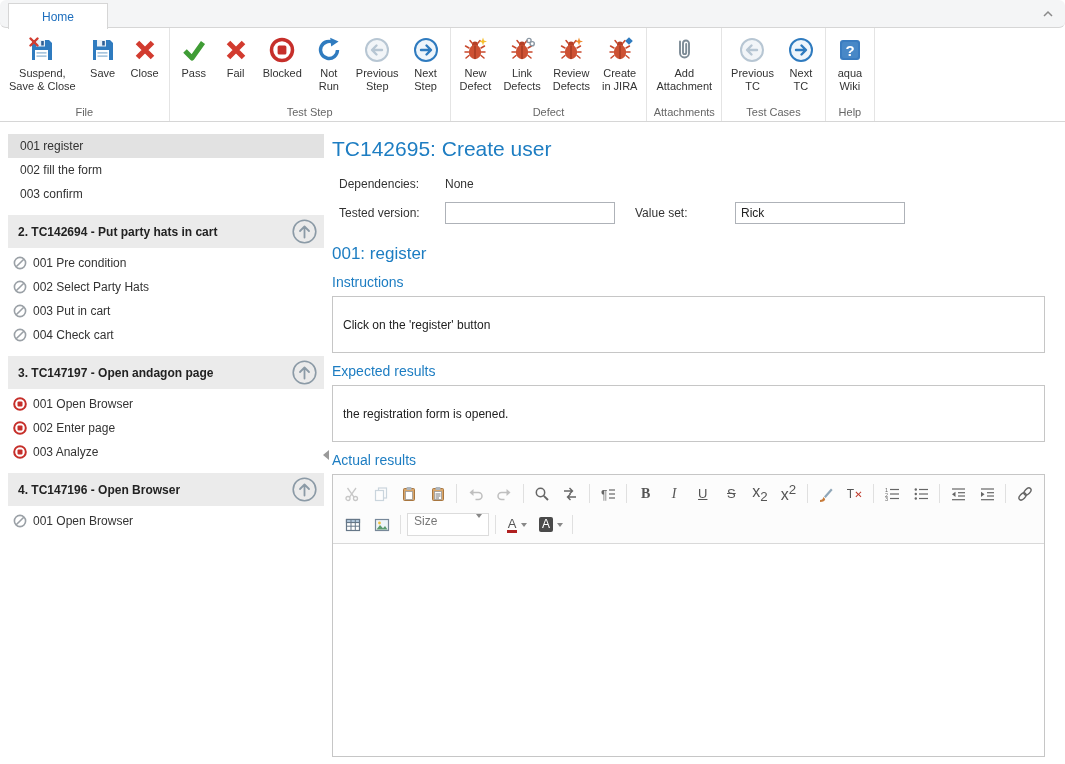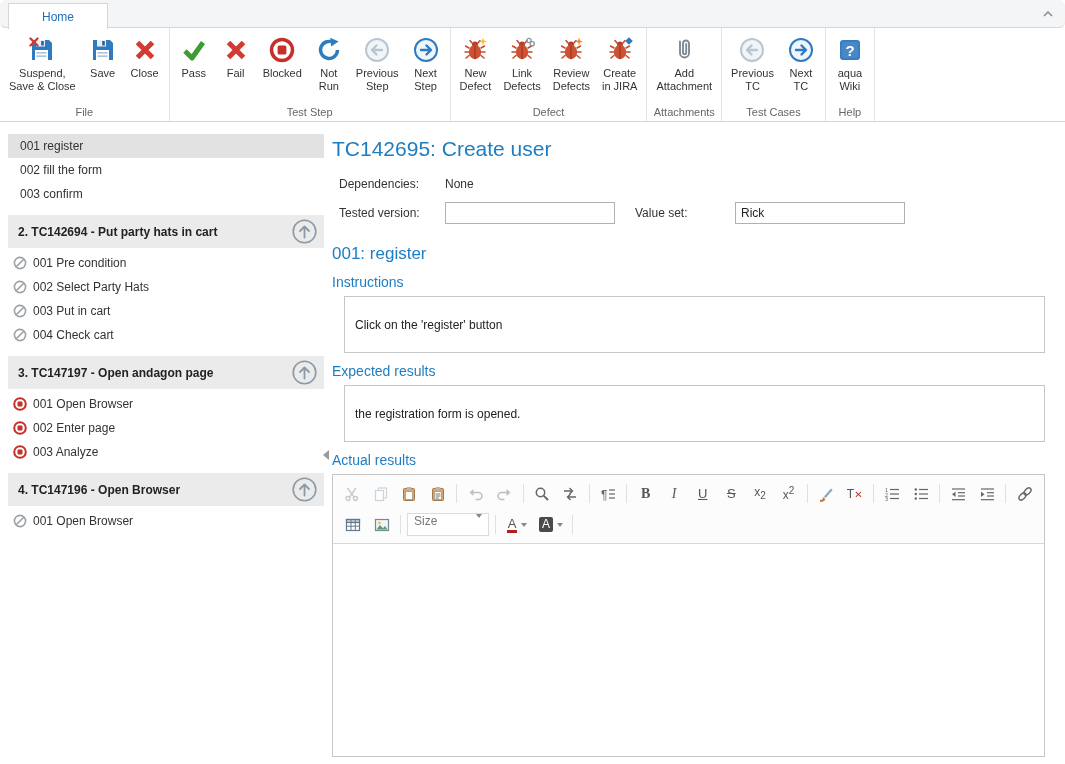--- a/index.html
+++ b/index.html
@@ -34,35 +34,35 @@
   
   .main{position:absolute;top:131px;left:332px;width:713px;bottom:6px;}
   .main-title{font-size:21px;color:#1d7dc2;font-weight:normal;margin:6px 0 16px 0;}
   .frow{display:flex;align-items:center;margin:0 0 11px 0;font-size:12px;}
   .flabel{width:113px;padding-left:7px;color:#333;}
   .flabel2{width:100px;margin-left:20px;padding-left:0;}
   .fvalue{color:#333;}
   .txt{width:170px;height:22px;border:1px solid #aeb2b8;font-size:12px;padding:0 5px;font-family:inherit;color:#222;background:#fff;}
   .step-title{font-size:17px;color:#1d7dc2;font-weight:normal;margin:20px 0 8px 0;}
   .sec-label{font-size:14px;color:#1d7dc2;font-weight:normal;margin:10px 0 6px 0;}
-  .resbox{border:1px solid #c6c6c6;height:57px;display:flex;align-items:center;padding:0 10px;font-size:12px;color:#222;background:#fff;margin-left:12px;}
+  .resbox{border:1px solid #c6c6c6;height:57px;display:flex;align-items:center;padding:0 10px;font-size:12px;color:#222;background:#fff;}
   .splitter-arrow{position:absolute;left:-9px;top:319px;width:0;height:0;border-top:5px solid transparent;border-bottom:5px solid transparent;border-right:6px solid #9a9a9a;cursor:pointer;}
 
   
   .editor{border:1px solid #c6c6c6;margin-top:0;}
   .etoolbar{background:#fcfcfc;border-bottom:1px solid #d9d9d9;padding:3px 5px;}
   .trow{display:flex;align-items:center;height:31px;}
   .tbtn{width:27px;height:25px;border:1px solid transparent;background:none;display:flex;align-items:center;justify-content:center;color:#555;font-size:13px;cursor:pointer;font-family:inherit;margin:0 1px;}
   .tbtn.dis{opacity:.45;}
   .tsep{width:1px;height:19px;background:#e0e0e0;margin:0 4px;}
   .gB{font-family:"Liberation Serif","DejaVu Serif",serif;font-weight:bold;font-size:14px;}
   .gI{font-family:"Liberation Serif","DejaVu Serif",serif;font-style:italic;font-size:14px;}
   .gU{text-decoration:underline;font-size:13px;}
   .gS{text-decoration:line-through;font-size:13px;}
-  .gsub,.gsup{font-size:12px;}
+  .gsub,.gsup{font-size:16px;}
   .gTx{font-size:12px;}
   .gTx .x{color:#c0392b;font-size:10px;}
   .combo{display:flex;width:82px;height:23px;padding:0 6px;color:#777;font-size:12px;cursor:pointer;border:1px solid #dcdcdc;background:#fff;margin:0 2px;}
   .caret{width:0;height:0;border-left:3.5px solid transparent;border-right:3.5px solid transparent;border-top:4px solid #888;margin-left:auto;}
   .colorbtn{width:32px;}
   .colorbtn .caret{margin-left:4px;}
   .colA{border-bottom:3px solid #b02020;line-height:1;font-size:13px;padding:0 1px;}
   .colB{background:#4a4a4a;color:#fff;border-radius:2px;line-height:1.2;font-size:12px;padding:0 3px;}
   .editor-content{height:212px;background:#fff;outline:none;}
 </style>

